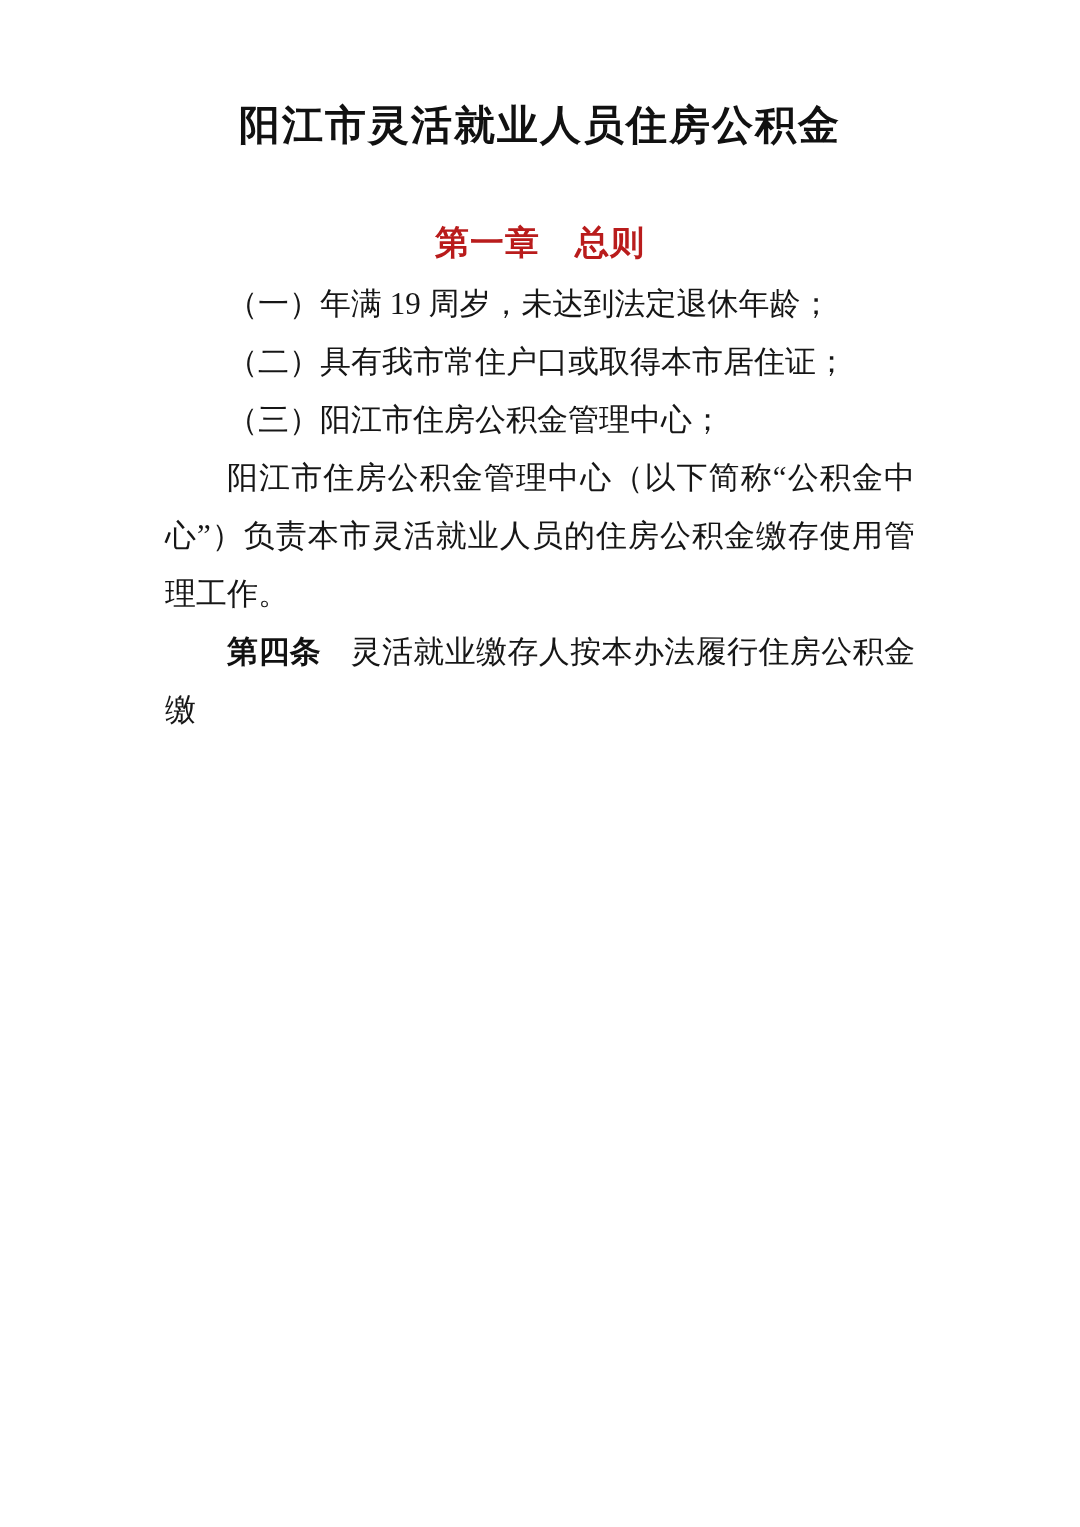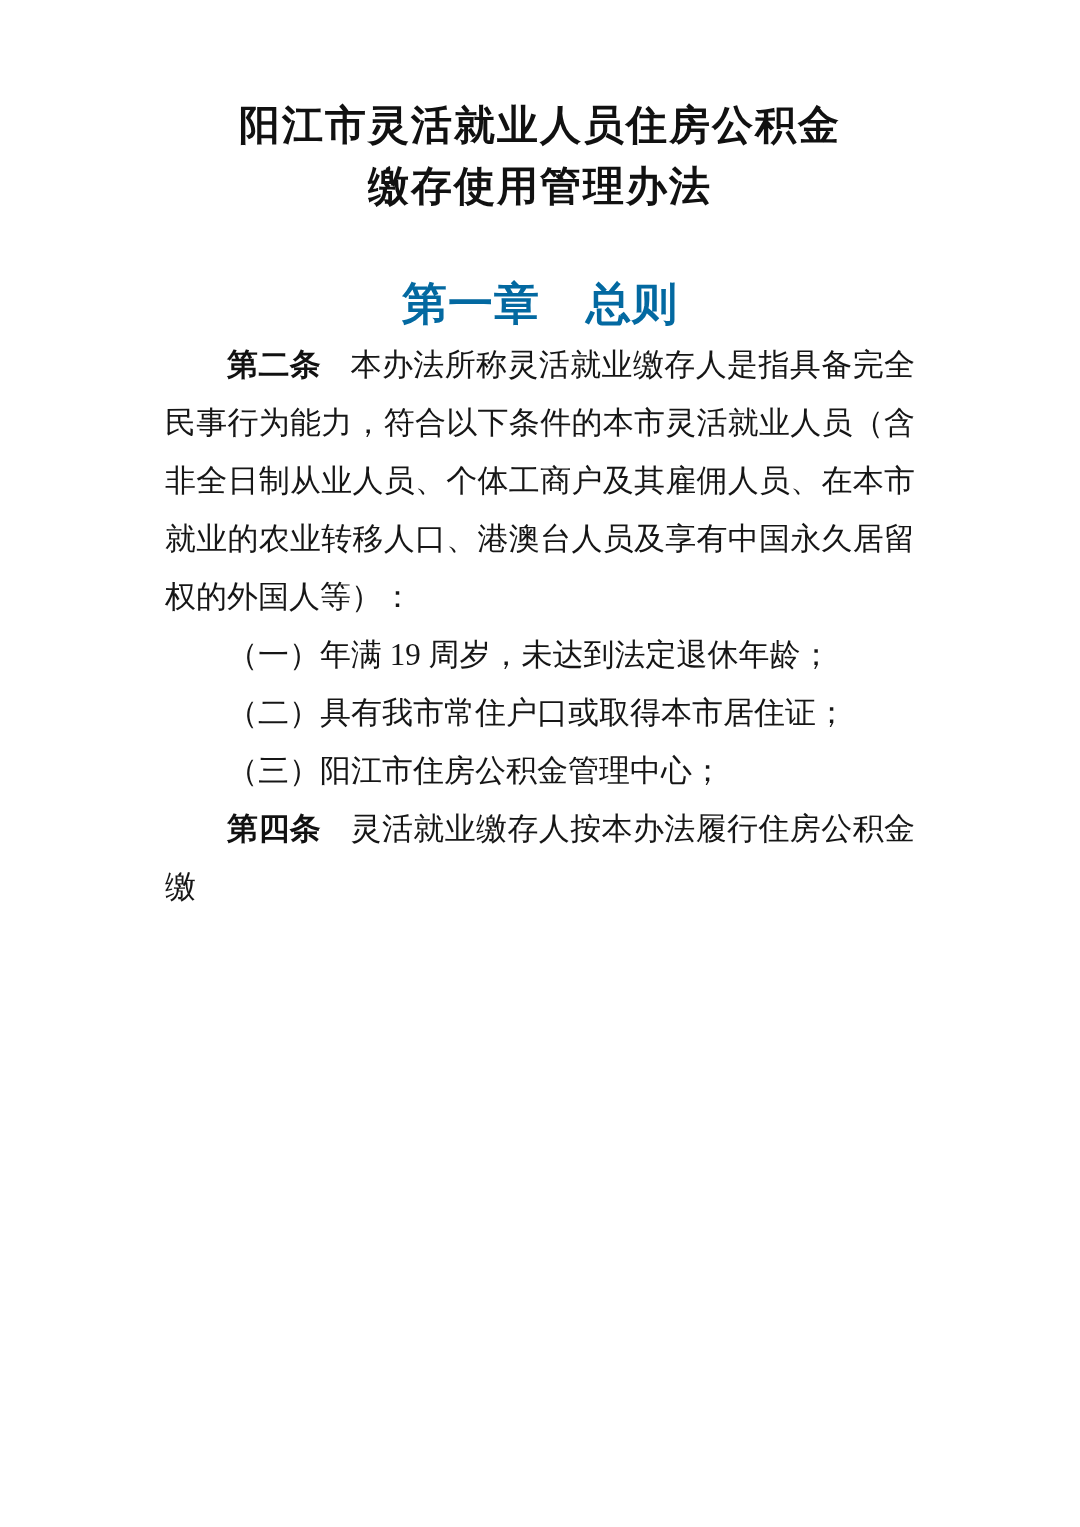--- a/index.html
+++ b/index.html
@@ -25,24 +25,24 @@
     font-size: 41px;
     line-height: 61px;
     letter-spacing: 2px;
     color: #111111;
   }
   .chapter-heading {
     margin-top: 62px;
     text-align: center;
     font-family: "Liberation Sans", "DejaVu Sans", sans-serif;
     font-weight: 700;
-    font-size: 45px;
+    font-size: 34px;
     line-height: 49px;
     letter-spacing: 1px;
-    color: #0369a1;
+    color: #b91c1c;
   }
   .content {
     margin-top: 8px;
     font-family: "Liberation Serif", "DejaVu Serif", serif;
     font-size: 31px;
     line-height: 58px;
     text-align: justify;
     color: #161616;
   }
   .para {
@@ -65,27 +65,26 @@
     font-size: 22px;
     color: #222222;
   }
 </style>
 </head>
 <body>
 
 <div class="page">
   <div class="doc-title">
     <div>阳江市灵活就业人员住房公积金</div>
-    <div>缴存使用管理办法</div>
   </div>
 
   <div class="chapter-heading">第一章　总则</div>
 
   <div class="content" id="content">
-      <p class="para"><span class="lead">第二条</span><span>本办法所称灵活就业缴存人是指具备完全民事行为能力，符合以下条件的本市灵活就业人员（含非全日制从业人员、个体工商户及其雇佣人员、在本市就业的农业转移人口、港澳台人员及享有中国永久居留权的外国人等）：</span></p>
       <p class="para"><span>（一）年满 19 周岁，未达到法定退休年龄；</span></p>
       <p class="para"><span>（二）具有我市常住户口或取得本市居住证；</span></p>
       <p class="para"><span>（三）阳江市住房公积金管理中心；</span></p>
+      <p class="para"><span>阳江市住房公积金管理中心（以下简称“公积金中心”）负责本市灵活就业人员的住房公积金缴存使用管理工作。</span></p>
       <p class="para"><span class="lead">第四条</span><span>灵活就业缴存人按本办法履行住房公积金缴</span></p>
     </div>
 
   <div class="page-number">2</div>
 </div>
 
 </body></html>

